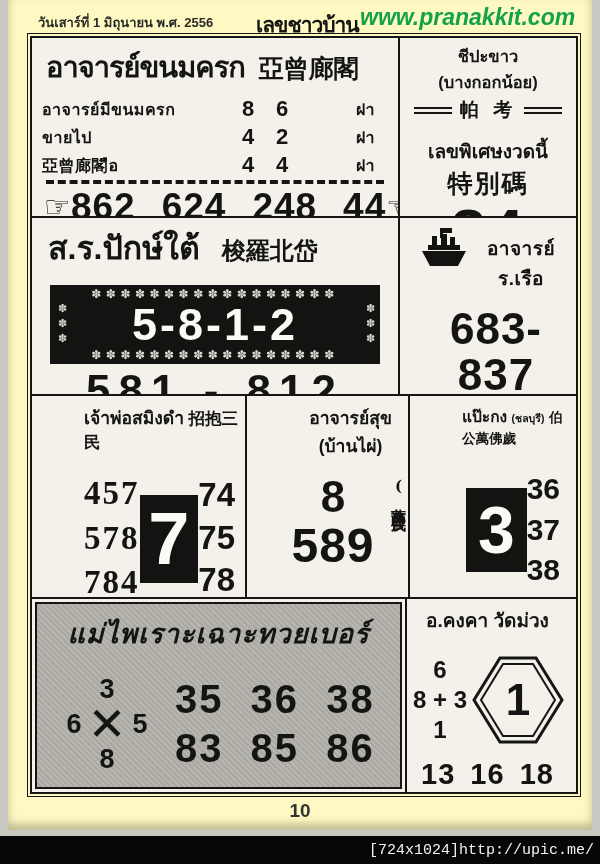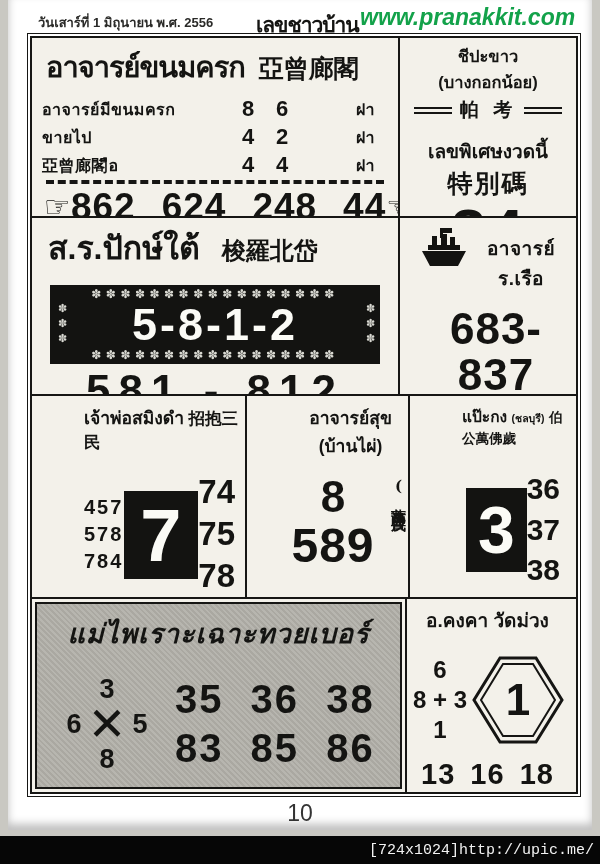--- a/index.html
+++ b/index.html
@@ -6,21 +6,21 @@
   html,body { width: 600px; height: 864px; }
   body {
     font-family: "Liberation Sans", "DejaVu Sans", sans-serif;
     background: #c9c8c2;
     color: #141412;
     position: relative;
     overflow: hidden;
   }
   .page {
     position: absolute; left: 8px; top: 0; width: 584px; height: 830px;
-    background: #ffffff;
+    background: #fef9c3;
     box-shadow: inset 0 -6px 8px rgba(0,0,0,.25);
   }
   
   .hdr { position: absolute; left: 0; top: 0; width: 100%; height: 36px; }
   .hdr-date { position: absolute; left: 30px; top: 12px; font-size: 13px; font-weight: bold; color:#2a2a28; }
   .hdr-brand { position: absolute; left: 248px; top: 8px; font-size: 21px; font-weight: 900; letter-spacing: -1px; }
   .hdr-site { position: absolute; left: 352px; top: 4px; font-size: 23px; font-weight: 900; font-style: italic; }
   
   .frame {
     position: absolute; left: 22px; top: 36px; width: 548px; height: 758px;
@@ -85,21 +85,21 @@
   .c-pae { flex: 1; }
   .colhead { padding: 8px 6px 0 8px; }
   .sam-title { font-size: 17.5px; font-weight: 900; }
   .sam-cn { font-size: 16.5px; font-weight: 700; font-family: "DejaVu Serif", serif; }
   .suk-title { font-size: 17.5px; font-weight: 900; }
   .pae-title { font-size: 15.5px; font-weight: 900; }
   .pae-sub { font-size: 10.5px; font-weight: 700; }
   .pae-cn { font-size: 13.5px; font-weight: 700; font-family: "DejaVu Serif", serif; }
   .sam-body { display: flex; align-items: center; justify-content: space-between; padding: 6px 10px 0 8px; }
   .numstack { display: flex; flex-direction: column; font-weight: 700; }
-  .sam-left { font-size: 20px; letter-spacing: 2px; line-height: 1.35; font-family: Liberation Sans, sans-serif; }
+  .sam-left { font-size: 33px; letter-spacing: 2px; line-height: 1.35; font-family: Liberation Serif, serif; }
   .bigblock { background: #131311; color: #fbfbf6; font-weight: 900; display: flex; align-items: center; justify-content: center; }
   .blk-7 { width: 74px; height: 88px; font-size: 74px; margin-top: 2px; }
   .sam-right { font-size: 33px; font-weight: 900; line-height: 1.28; text-align: right; }
   .suk-body { display: flex; justify-content: center; gap: 14px; padding-top: 2px; }
   .suk-nums { text-align: center; font-weight: 900; }
   .suk-8 { font-size: 44px; line-height: 1.1; }
   .suk-589 { font-size: 48px; line-height: 1.05; letter-spacing: 1px; }
   .suk-cnv { writing-mode: vertical-rl; text-orientation: upright; font-family: "DejaVu Serif", serif;
     font-size: 15px; font-weight: 700; letter-spacing: 2px; margin-top: 4px; }
   .pae-body { display: flex; align-items: center; justify-content: space-between; padding: 10px 16px 0 12px; }
@@ -124,21 +124,21 @@
   
   .c-kong { flex: 1; padding: 6px 8px 0 0; }
   .kong-title { font-size: 19px; font-weight: 900; text-align: center; }
   .kong-mid { display: flex; align-items: center; justify-content: space-between; padding: 6px 2px 0 6px; }
   .kong-sum { text-align: center; font-weight: 700; font-size: 24px; line-height: 1.25; }
   .hexwrap { position: relative; width: 96px; height: 96px; }
   .hex-num { position: absolute; left: 0; top: 0; width: 100%; height: 100%;
     display: flex; align-items: center; justify-content: center; font-size: 44px; font-weight: 900; }
   .kong-bot { font-size: 29px; font-weight: 900; letter-spacing: 1px; word-spacing: 6px; text-align: center; margin-top: 10px; }
   
-  .pageno { position: absolute; left: 0; top: 800px; width: 584px; text-align: center; font-size: 23px; font-weight: 400; color: #333; }
+  .pageno { position: absolute; left: 0; top: 800px; width: 584px; text-align: center; font-size: 19px; font-weight: 700; color: #333; }
   .bottombar { position: absolute; left: 0; bottom: 0; width: 600px; height: 28px; background: #060606;
     display: flex; align-items: center; justify-content: flex-end; padding-right: 6px; }
   .bottombar span { color: #f2f2f2; font-size: 15px; font-family: "Liberation Mono", "DejaVu Sans Mono", monospace; letter-spacing: 0; }
 </style>
 </head>
 <body>
 
 <div class="page">
 
   <div class="hdr">

